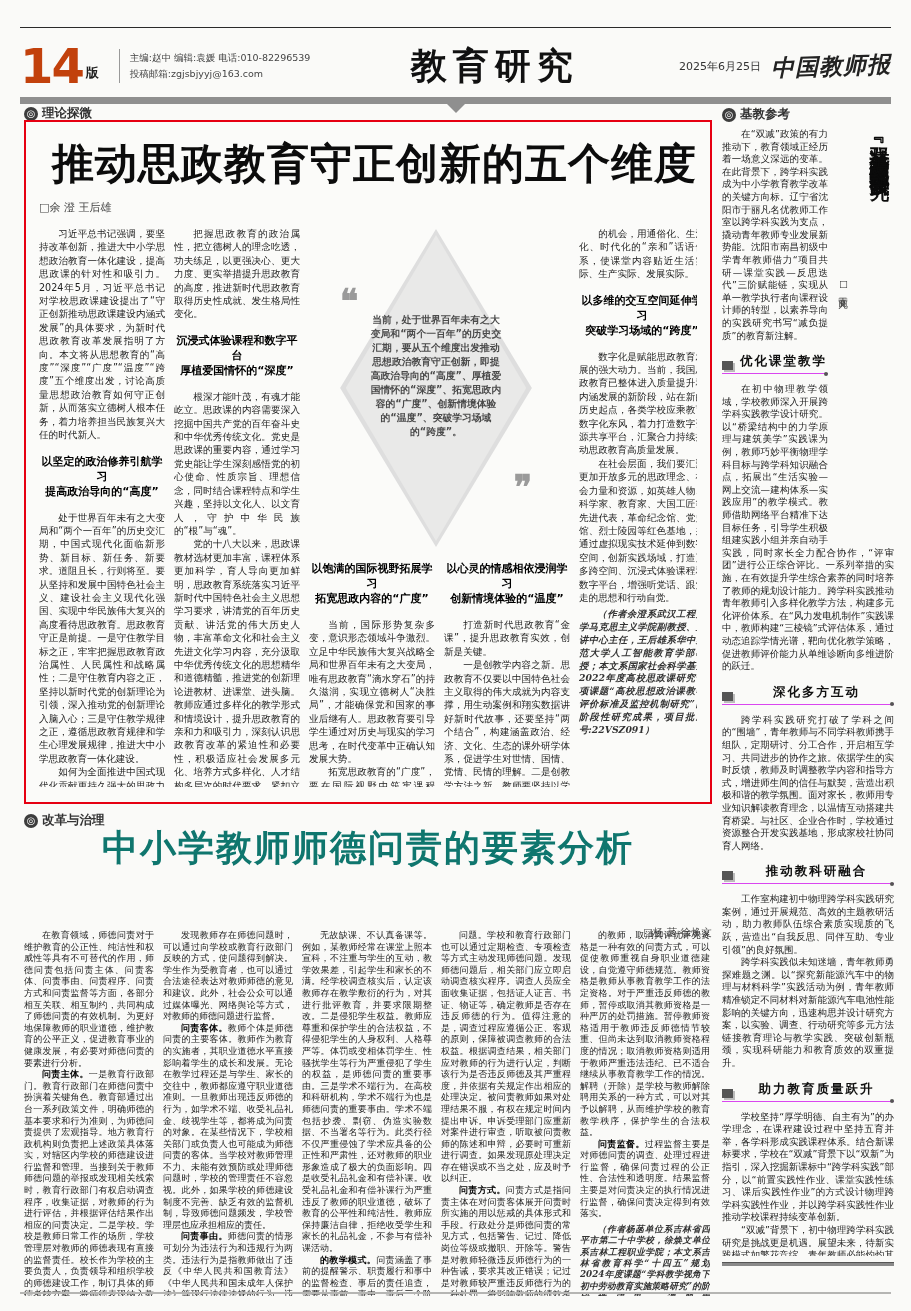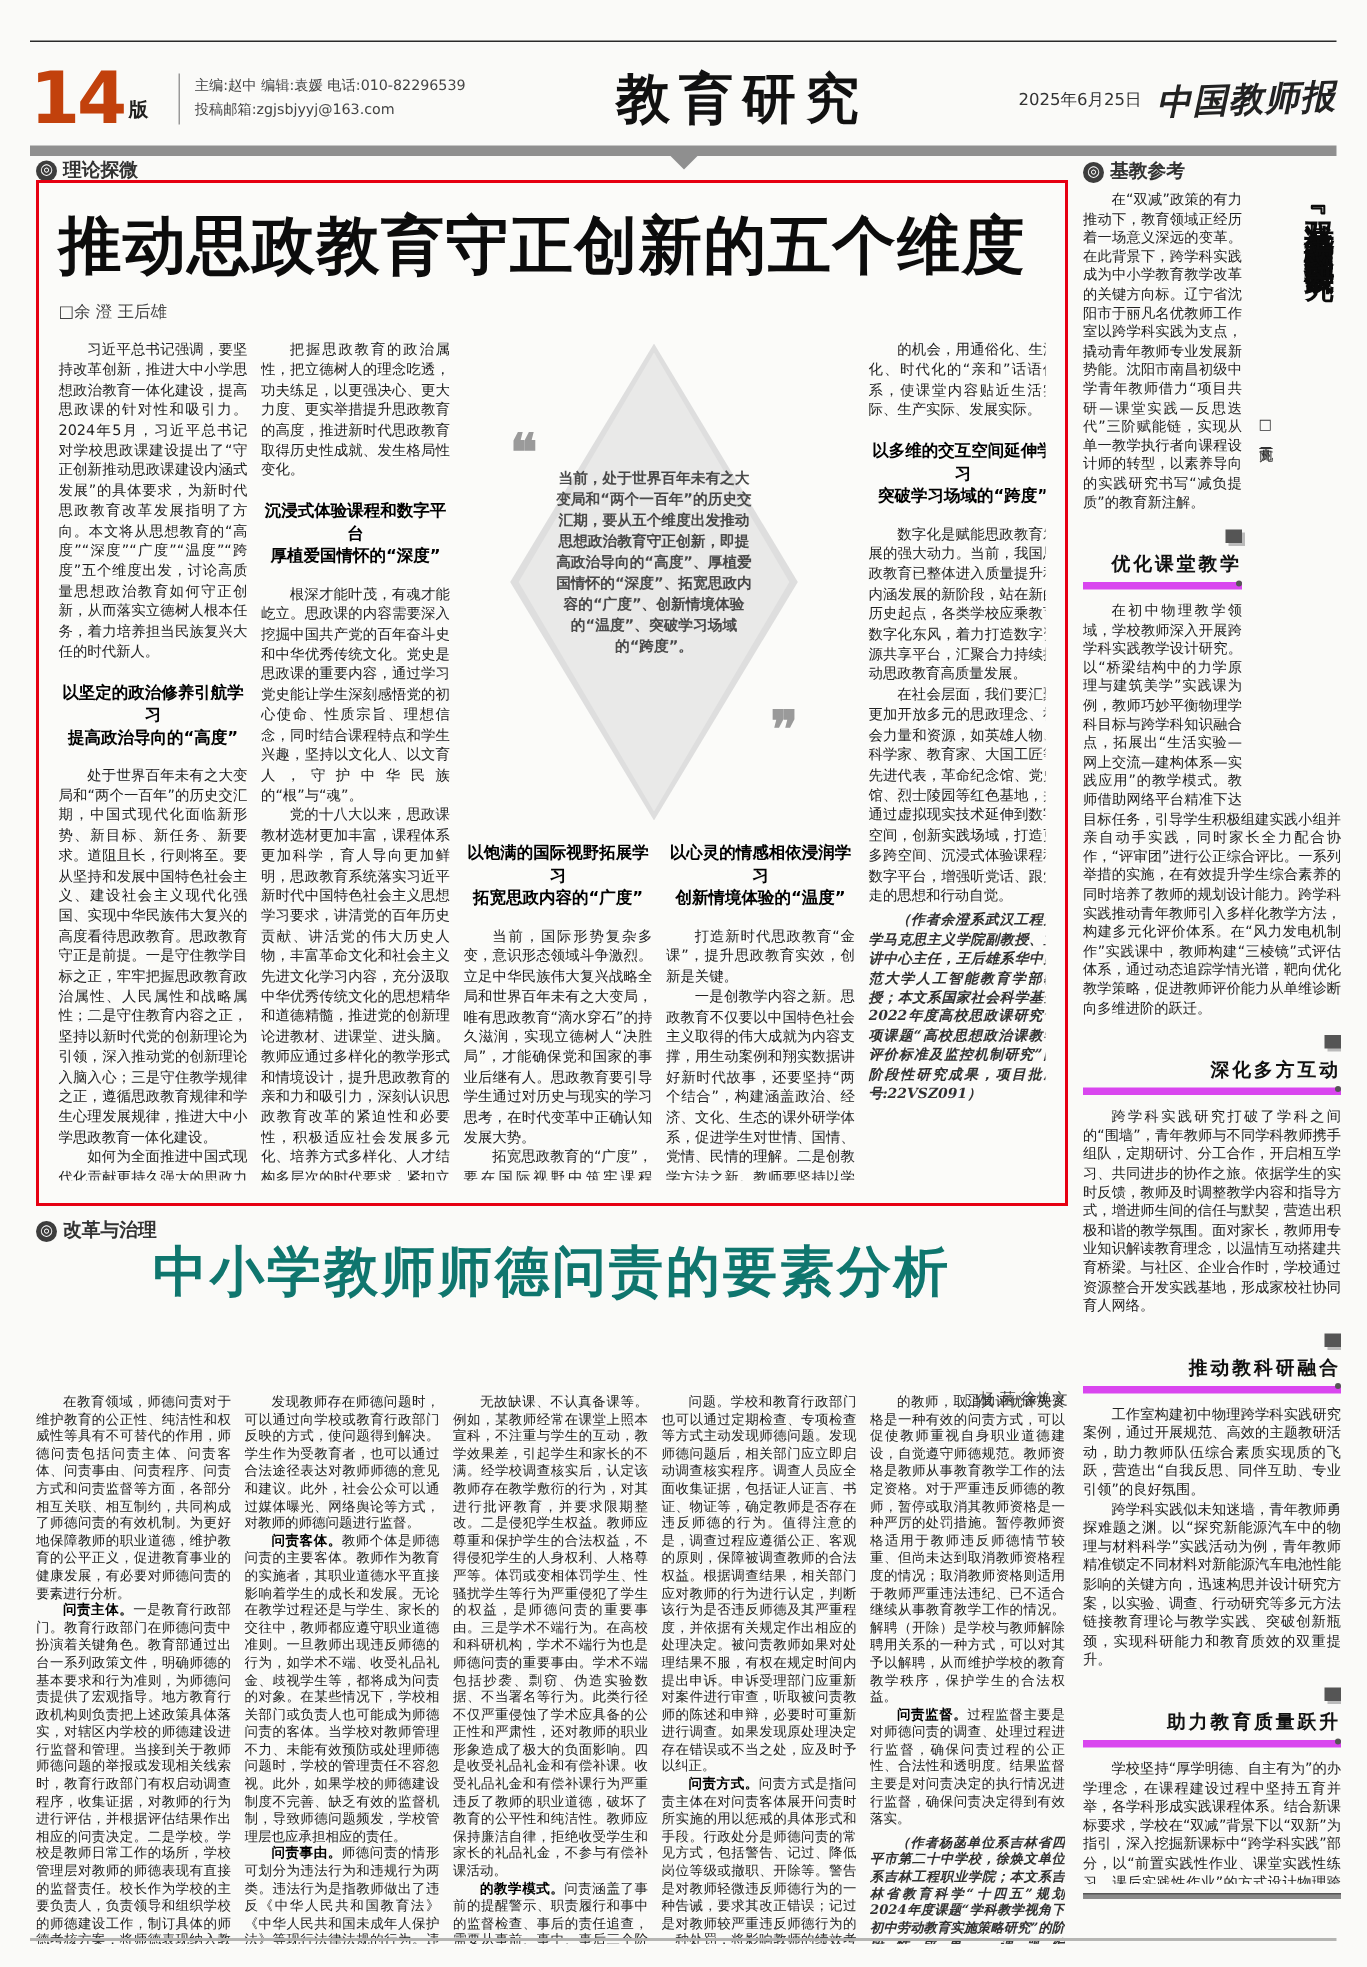--- a/index.html
+++ b/index.html
@@ -20,21 +20,21 @@
   .ribbon{left:20px;top:97px;width:871px;height:7px;background:#8f8f8f;}
   .ribbon .notch{position:absolute;left:50%;top:7px;margin-left:-9px;width:0;height:0;
        border-left:9px solid transparent;border-right:9px solid transparent;border-top:9px solid #8f8f8f;}
   
   .seclabel{display:flex;align-items:center;gap:4px;font-size:12.5px;font-weight:bold;color:#333;}
   .seclabel .dot{width:14px;height:14px;border-radius:50%;background:#3d3d3d;color:#fff;
        font-size:10px;line-height:14px;text-align:center;font-weight:bold;}
   
   .redbox{left:24px;top:120px;width:688px;height:684px;border:2.5px solid #e60012;background:#fbfbf9;
           box-sizing:border-box;padding:10px 13px 8px;}
-  .t-title{text-align:left;font-size:42px;font-weight:bold;letter-spacing:1px;color:#0c0c0c;margin-top:4px;}
+  .t-title{text-align:right;font-size:42px;font-weight:bold;letter-spacing:1px;color:#0c0c0c;margin-top:4px;}
   .t-byline{text-align:left;font-size:11px;color:#444;margin:8px 0 12px;}
   .t-cols{display:flex;gap:9px;height:560px;overflow:hidden;position:relative;}
   .t-col{width:126px;flex:0 0 126px;overflow:hidden;text-align:justify;}
   .padtop{padding-top:322px;box-sizing:border-box;}
   .it-p{margin:0;font-size:9.6px;line-height:13.4px;text-indent:2em;color:#222;}
   .it-h{font-size:11px;font-weight:bold;text-align:center;line-height:15px;margin:12px 0;
         white-space:pre-line;color:#000;text-indent:0;}
   .it-note{margin:4px 0 0;font-size:9.3px;line-height:12.8px;text-indent:2em;
         font-family:"DejaVu Serif","Liberation Serif",serif;font-style:italic;font-weight:bold;color:#333;}
   .lead{font-weight:bold;color:#000;}
@@ -62,22 +62,22 @@
   
   .sb-label{left:722px;top:106px;}
   .sidebar{left:722px;top:128px;width:172px;height:1128px;overflow:hidden;text-align:justify;}
   .vt-float{float:right;width:60px;height:404px;position:relative;margin:2px 0 6px 6px;}
   .vt-title{position:absolute;right:0;top:0;writing-mode:vertical-rl;text-orientation:upright;
       font-size:20px;font-weight:bold;letter-spacing:2px;color:#0b0b0b;height:404px;
       font-family:"DejaVu Serif","Liberation Serif",serif;}
   .vt-byline{position:absolute;left:2px;top:148px;writing-mode:vertical-rl;text-orientation:upright;
       font-size:9.5px;color:#333;letter-spacing:1px;}
   .sidebar .it-p{font-size:9.5px;line-height:12.6px;}
-  .it-sh{display:flex;align-items:flex-end;gap:6px;margin:11px 0 9px;border-bottom:5px solid #d946ef;
-      padding-bottom:3px;position:relative;flex-direction:column;}
+  .it-sh{display:flex;align-items:flex-end;gap:6px;margin:11px 0 9px;border-bottom:1px solid #d946ef;
+      padding-bottom:3px;position:relative;}
   .it-sh .sq{width:11px;height:9px;background:#555;box-shadow:2px 2px 0 #bbb;}
   .it-sh .shtxt{font-size:12.5px;font-weight:bold;color:#111;letter-spacing:2px;flex:1;text-align:center;}
   .it-sh .enddot{position:absolute;right:0;bottom:-2.5px;width:4px;height:4px;border-radius:50%;background:#555;}
   .sb-rule{left:722px;top:1262px;width:172px;height:3px;background:#8a8a8a;border-top:1px solid #555;}
   .botline{left:20px;top:1292px;width:871px;height:2px;background:#b5b5b3;}
 </style>
 </head>
 <body>
 
 <div class="abs topline"></div>

